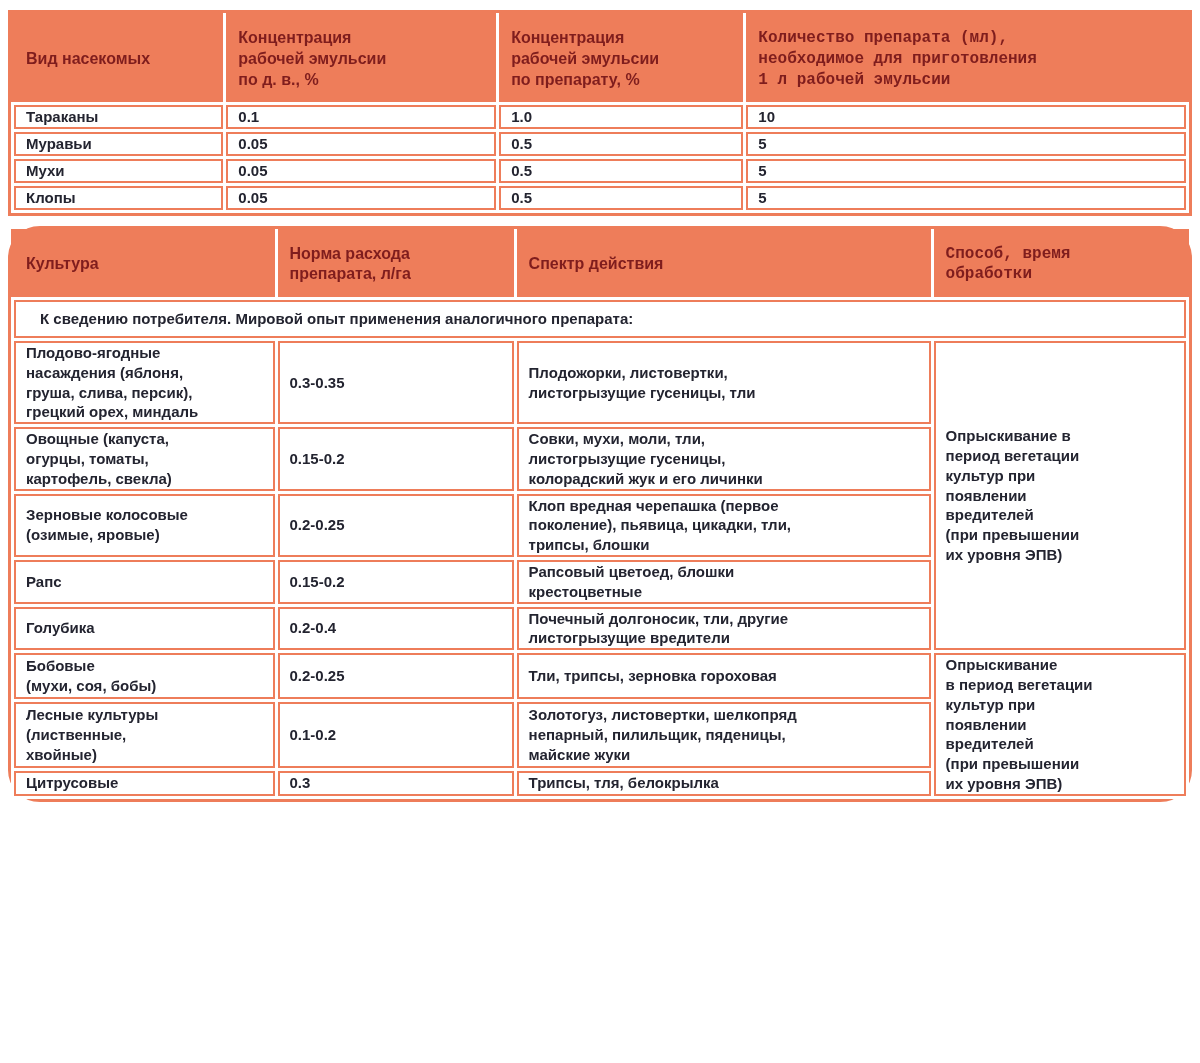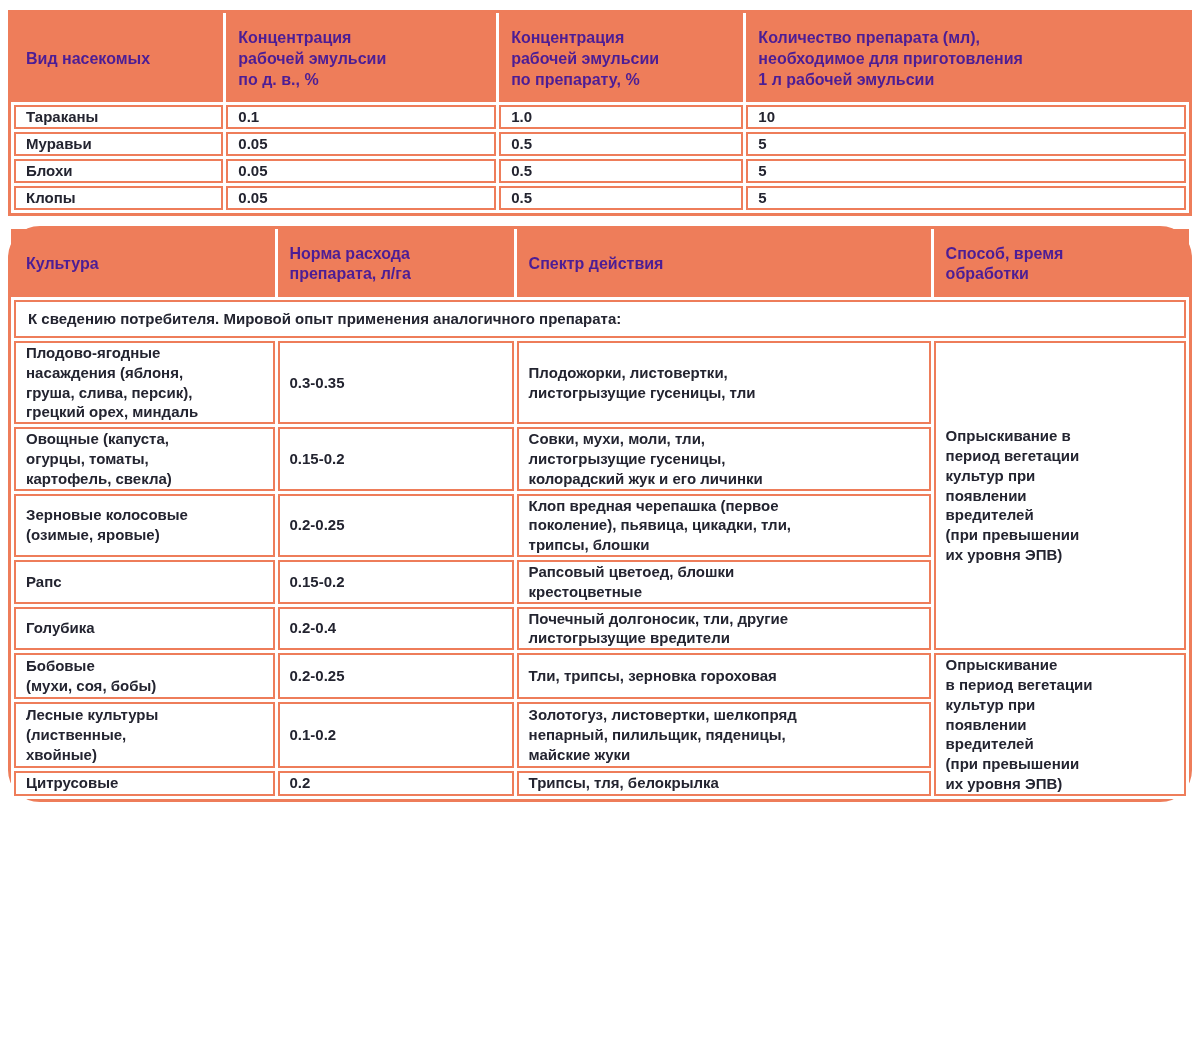--- a/index.html
+++ b/index.html
@@ -29,35 +29,35 @@
   }
   th,td{
     border:2px solid var(--orange);
     white-space:pre-line;
     vertical-align:middle;
     text-align:left;
     overflow:hidden;
   }
   thead th{
     background:var(--orange);
-    color:#4c1d95;
+    color:#7f1d1d;
     font-size:16px;
     line-height:1.3;
     padding:10px 10px;
     box-shadow:0 -3px 0 0 var(--orange);
   }
   thead th:first-child{box-shadow:0 -3px 0 0 var(--orange),-3px 0 0 0 var(--orange),-3px -3px 0 0 var(--orange);}
-  thead th:last-child{box-shadow:0 -3px 0 0 var(--orange),3px 0 0 0 var(--orange),3px -3px 0 0 var(--orange);}
+  thead th:last-child{box-shadow:0 -3px 0 0 var(--orange),3px 0 0 0 var(--orange),3px -3px 0 0 var(--orange);font-family:Liberation Mono, monospace;}
   tbody td{
     font-size:15px;
     line-height:1.32;
     padding:0 10px;
     color:var(--ink);
   }
-  td.note-cell{padding:7px 12px;}
+  td.note-cell{padding:7px 24px;}
   td.method-cell{vertical-align:middle;}
 </style>
 </head>
 <body>
 
 <div class="page">
 
   <div class="tbl-frame">
     <table>
       <colgroup>
@@ -87,21 +87,21 @@
           <td>1.0</td>
           <td>10</td>
         </tr>
         <tr>
           <td>Муравьи</td>
           <td>0.05</td>
           <td>0.5</td>
           <td>5</td>
         </tr>
         <tr>
-          <td>Блохи</td>
+          <td>Мухи</td>
           <td>0.05</td>
           <td>0.5</td>
           <td>5</td>
         </tr>
         <tr>
           <td>Клопы</td>
           <td>0.05</td>
           <td>0.5</td>
           <td>5</td>
         </tr>
@@ -193,20 +193,20 @@
           <td>Лесные культуры
 (лиственные,
 хвойные)</td>
           <td>0.1-0.2</td>
           <td>Золотогуз, листовертки, шелкопряд
 непарный, пилильщик, пяденицы,
 майские жуки</td>
         </tr>
         <tr>
           <td>Цитрусовые</td>
-          <td>0.2</td>
+          <td>0.3</td>
           <td>Трипсы, тля, белокрылка</td>
         </tr>
       </tbody>
     </table>
   </div>
 
 </div>
 
 </body></html>

